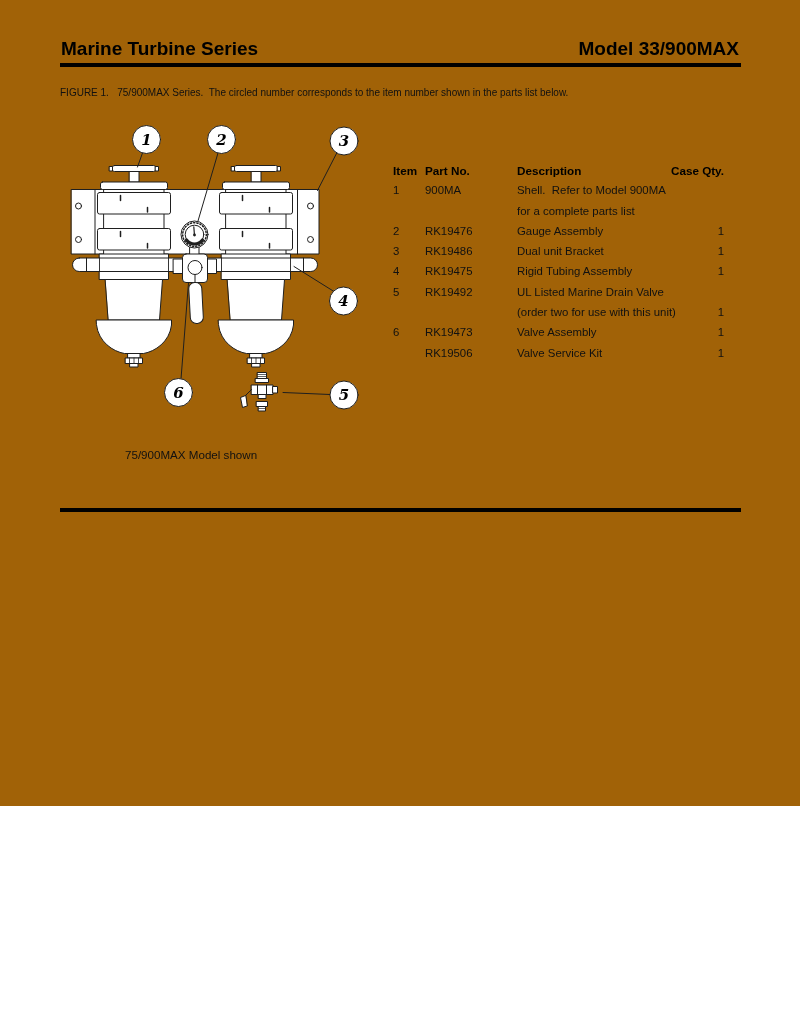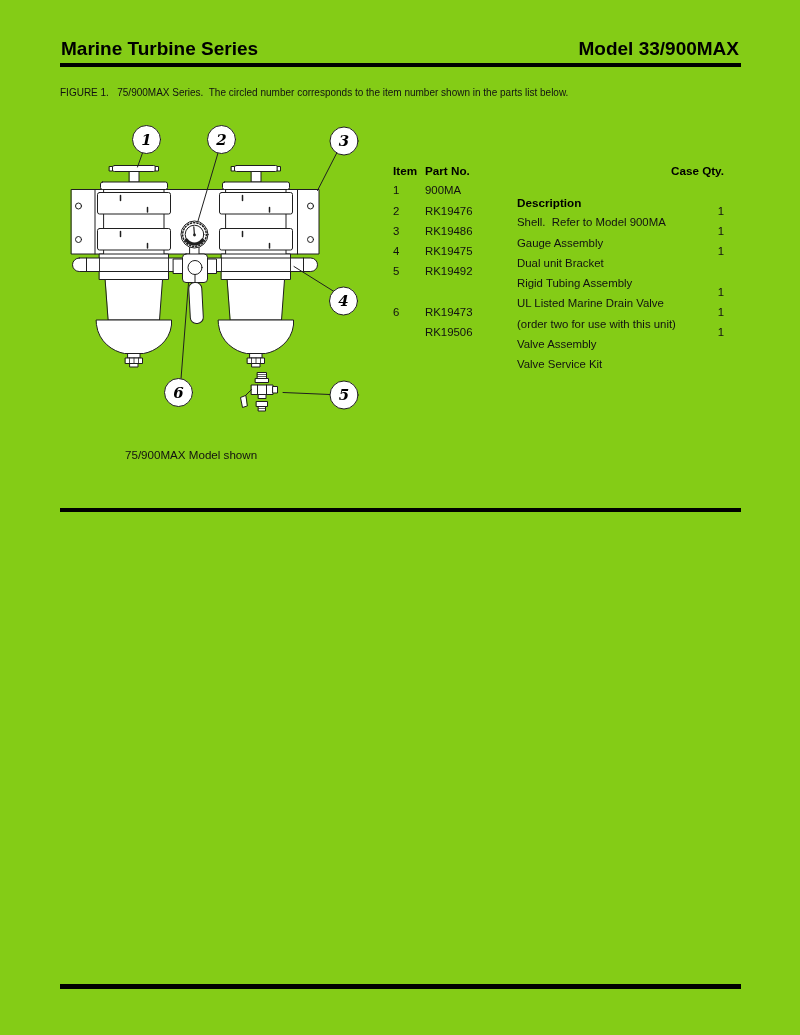--- a/index.html
+++ b/index.html
@@ -1,33 +1,33 @@
 <!DOCTYPE html>
 <html><head>
 <meta charset="utf-8">
 <style>
   html,body{margin:0;padding:0;background:#fff;}
-  .page{position:relative;width:800px;height:1035px;background:#84cc16;overflow:hidden;
+  .page{position:relative;width:800px;height:806px;background:#a16207;overflow:hidden;
         font-family:"Liberation Sans",sans-serif;color:#000;}
   .hdr{position:absolute;left:61px;top:38px;width:678px;display:flex;
        justify-content:space-between;align-items:baseline;font-weight:bold;font-size:19px;}
   .rule{position:absolute;left:60px;width:681px;background:#000;}
   .rule-top{top:63px;height:4px;}
   .rule-mid{top:508px;height:4px;}
   .rule-bottom{top:984px;height:5px;}
   .fig-caption{position:absolute;left:60px;top:87px;font-size:10px;white-space:pre;color:#111;}
   svg.figure{position:absolute;left:55px;top:105px;}
   .model-caption{position:absolute;left:125px;top:448px;font-size:11.6px;color:#111;}
   .parts{position:absolute;left:393px;top:164px;width:335px;font-size:11.4px;color:#111;}
   .trow{position:relative;height:20.3px;}
   .thead{font-weight:bold;font-size:11.7px;color:#000;}
   .tcell{position:absolute;top:0;white-space:pre;}
   .c-item{left:0;}
   .c-part{left:32px;}
-  .c-desc{left:124px;margin-top:32px;}
+  .c-desc{left:124px;}
   .c-qty{right:4px;text-align:center;}
   .note{position:absolute;left:393px;top:404px;font-size:11.5px;line-height:20.6px;color:#111;}
   .callout-num{font-family:"DejaVu Serif",serif;font-style:italic;font-weight:bold;
                font-size:15px;fill:#000;text-anchor:middle;}
 </style>
 </head>
 <body>
 
 <div class="page">
 
@@ -163,20 +163,26 @@
       <div class="tcell c-qty">Case Qty.</div>
     </div>
     <div>
         <div class="trow">
           <div class="tcell c-item">1</div>
           <div class="tcell c-part">900MA</div>
           <div class="tcell c-desc">Shell.  Refer to Model 900MA</div>
           <div class="tcell c-qty"></div>
         </div>
         <div class="trow">
+          <div class="tcell c-item"></div>
+          <div class="tcell c-part"></div>
+          <div class="tcell c-desc">for a complete parts list</div>
+          <div class="tcell c-qty"></div>
+        </div>
+        <div class="trow">
           <div class="tcell c-item">2</div>
           <div class="tcell c-part">RK19476</div>
           <div class="tcell c-desc">Gauge Assembly</div>
           <div class="tcell c-qty">1</div>
         </div>
         <div class="trow">
           <div class="tcell c-item">3</div>
           <div class="tcell c-part">RK19486</div>
           <div class="tcell c-desc">Dual unit Bracket</div>
           <div class="tcell c-qty">1</div>

